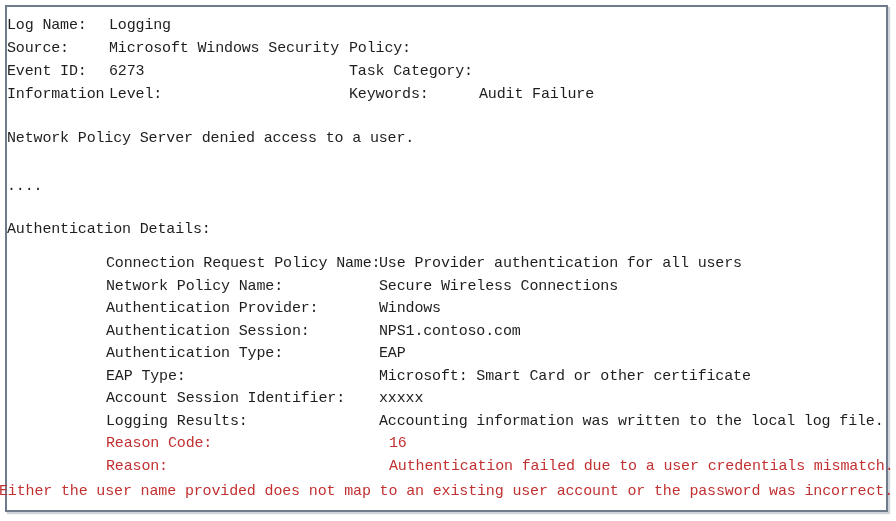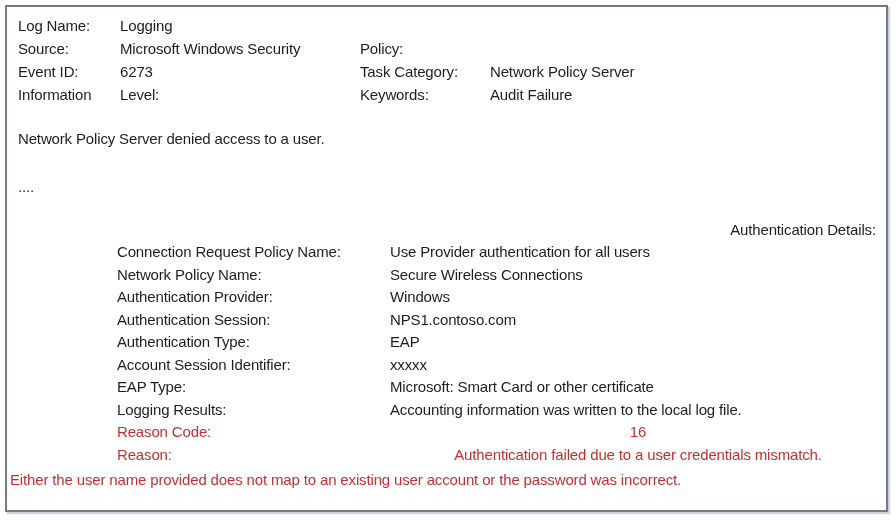--- a/index.html
+++ b/index.html
@@ -24,41 +24,42 @@
     position: absolute;
     left: 5px;
     top: 5px;
     width: 883px;
     height: 507px;
     border: 2px solid var(--border);
     background: var(--background);
     box-shadow: 2px 2px 1px rgba(150,158,170,0.45);
   }
   .content {
-    padding: 7px 10px 0 11px;
+    padding: 7px 10px 0 0;
+    font-family: Liberation Mono, monospace;
   }
   .hdr-row {
     display: grid;
     grid-template-columns: 102px 240px 130px 1fr;
     line-height: 23px;
     white-space: nowrap;
   }
   .line { line-height: 23px; white-space: nowrap; }
   .description { margin-top: 21px; }
   .ellipsis { margin-top: 25px; }
-  .section-title { margin-top: 20px; text-align: right; }
-  .details { margin-left: 99px; }
+  .section-title { margin-top: 20px; }
+  .details { margin-left: 99px; margin-top: 12px; }
   .detail-row {
     display: grid;
     grid-template-columns: 273px 1fr;
     line-height: 22.5px;
     white-space: nowrap;
   }
   .detail-row.red { color: var(--red); }
-  .val.shift-right { margin-left: 10px; text-align: center; }
+  .val.shift-right { margin-left: 10px; }
   .footer-note {
     margin-top: 3px;
     margin-left: -8px;
     line-height: 22px;
     color: var(--red);
     white-space: nowrap;
   }
 </style>
 </head>
 <body>
@@ -75,21 +76,20 @@
       </div>
       <div class="hdr-row">
         <span>Source:</span>
         <span>Microsoft Windows Security</span>
         <span>Policy:</span>
       </div>
       <div class="hdr-row">
         <span>Event ID:</span>
         <span>6273</span>
         <span>Task Category:</span>
-        <span>Network Policy Server</span>
       </div>
       <div class="hdr-row">
         <span>Information</span>
         <span>Level:</span>
         <span>Keywords:</span>
         <span>Audit Failure</span>
       </div>
     </div>
 
     <div class="line description">Network Policy Server denied access to a user.</div>
@@ -111,26 +111,26 @@
       </div>
       <div class="detail-row">
         <span class="lbl">Authentication Session:</span>
         <span class="val">NPS1.contoso.com</span>
       </div>
       <div class="detail-row">
         <span class="lbl">Authentication Type:</span>
         <span class="val">EAP</span>
       </div>
       <div class="detail-row">
+        <span class="lbl">EAP Type:</span>
+        <span class="val">Microsoft: Smart Card or other certificate</span>
+      </div>
+      <div class="detail-row">
         <span class="lbl">Account Session Identifier:</span>
         <span class="val">xxxxx</span>
-      </div>
-      <div class="detail-row">
-        <span class="lbl">EAP Type:</span>
-        <span class="val">Microsoft: Smart Card or other certificate</span>
       </div>
       <div class="detail-row">
         <span class="lbl">Logging Results:</span>
         <span class="val">Accounting information was written to the local log file.</span>
       </div>
       <div class="detail-row red">
         <span class="lbl">Reason Code:</span>
         <span class="val shift-right">16</span>
       </div>
       <div class="detail-row red">

